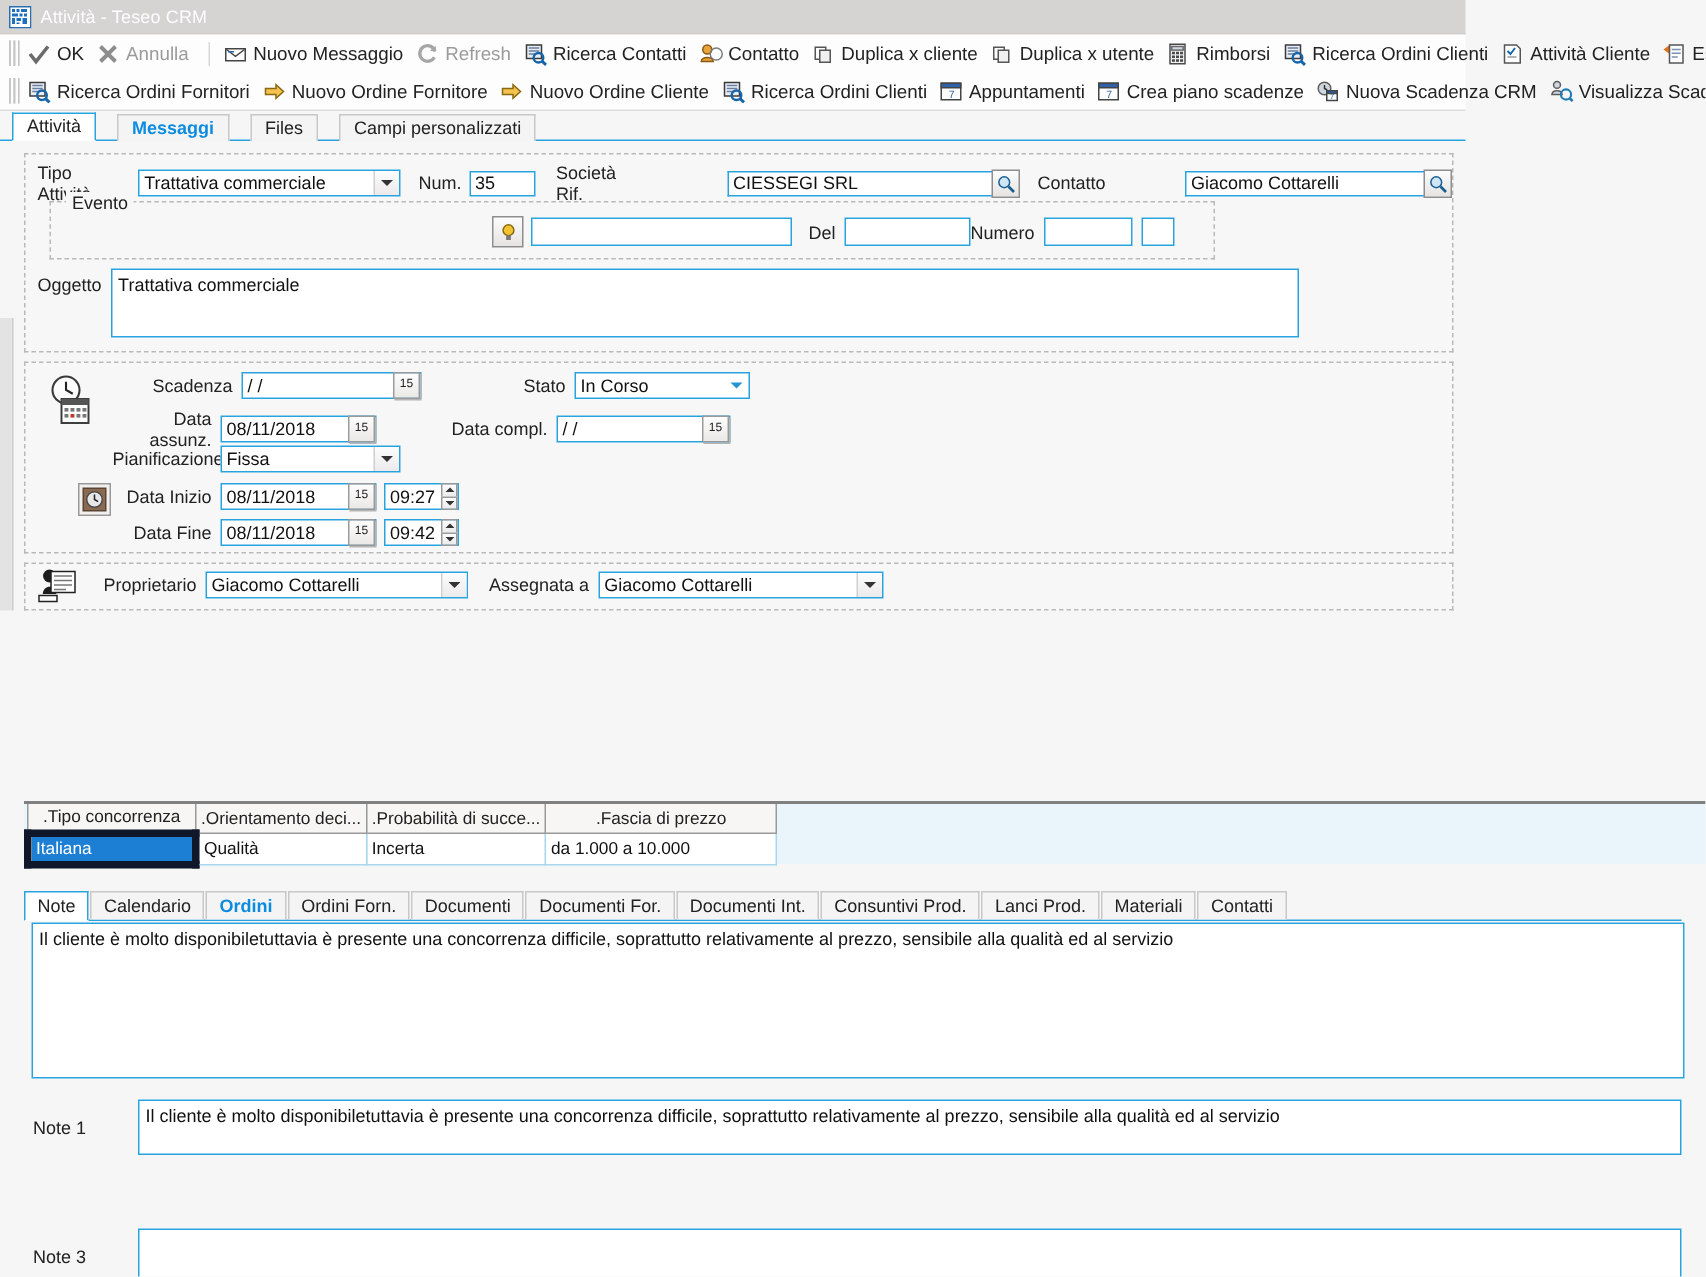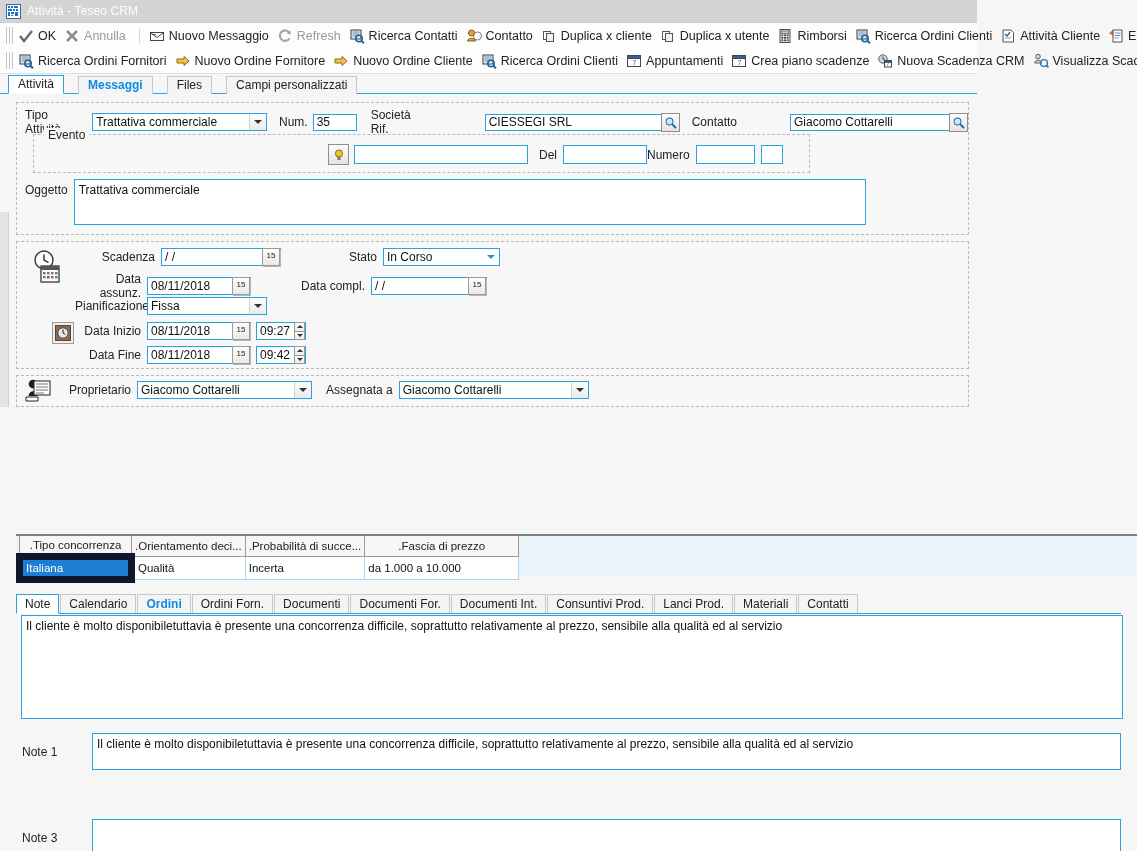--- a/index.html
+++ b/index.html
@@ -115,21 +115,21 @@
     border:1px solid #9a9a9a;border-top:none;border-left:none;text-align:center;padding:0 3px;
     white-space:nowrap;overflow:hidden;
   }
   .gtable th.first{border-left:1px solid #9a9a9a;}
   .gtable td{
     height:16px;font-size:11.5px;color:#111;background:#fff;
     border:1px solid #a8d6ef;border-top:none;border-left:none;padding:0 3px;
     white-space:nowrap;overflow:hidden;
   }
   .gtable td.first{border-left:1px solid #a8d6ef;}
-  .gtable tr.sel td.selcell{background:#1d7fd4;color:#fff;border:7px solid #0f172a;}
+  .gtable tr.sel td.selcell{background:#1d7fd4;color:#fff;border:5px solid #0f172a;}
 
   
   .btabstrip{position:absolute;left:16px;top:491px;width:1105px;height:20px;
     display:flex;align-items:flex-end;border-bottom:1px solid #29a3e0;}
   .btab{height:18px;line-height:18px;padding:0 8px;font-size:12px;background:#f4f4f4;
     border:1px solid #c8c8c8;border-bottom:none;margin-right:1px;color:#222;cursor:default;}
   .btab.active{background:#fff;border-color:#29a3e0;border-bottom:1px solid #fff;position:relative;top:1px;}
   .btab.accent{color:#0c8ce0;font-weight:bold;}
 
   .noterow{display:flex;align-items:center;}

